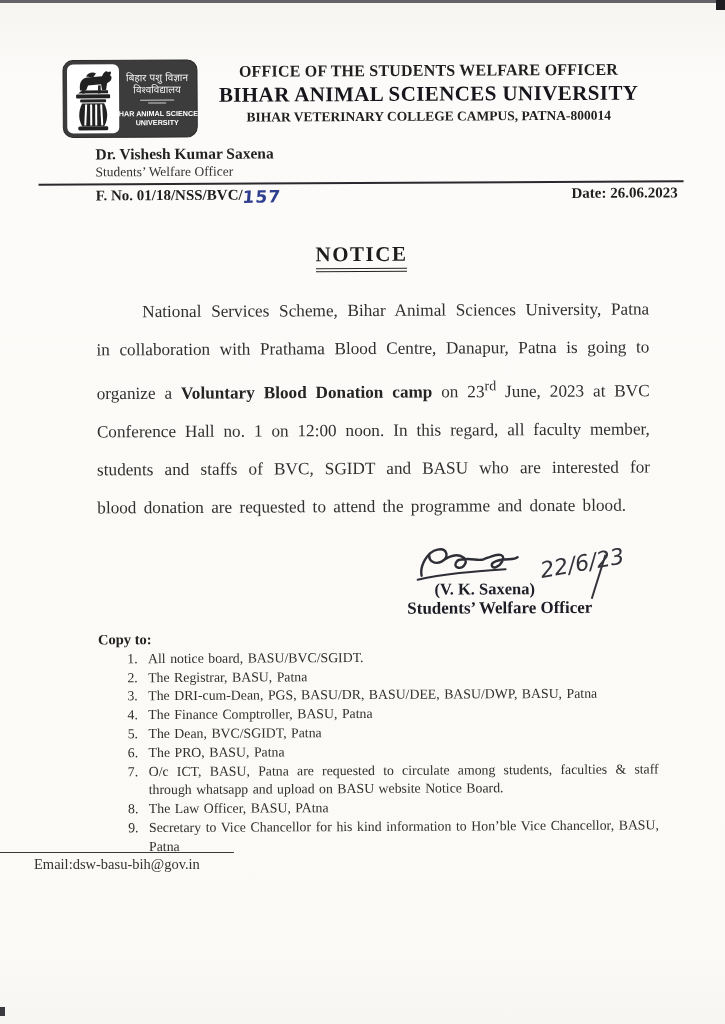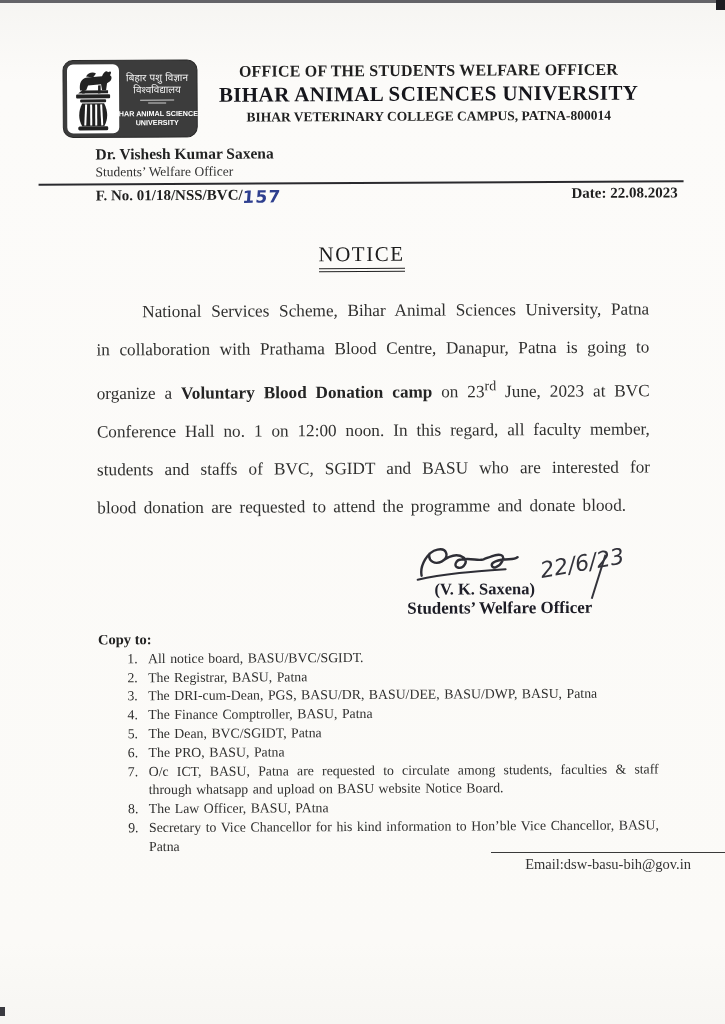--- a/index.html
+++ b/index.html
@@ -39,21 +39,21 @@
   .refno { display:flex; align-items:flex-start; }
   .hand-blue {
     font-family:"DejaVu Sans", sans-serif;
     color:#2e3f8f; font-size:17px; font-weight:600;
     transform:skewX(-6deg) rotate(-1deg); display:inline-block; letter-spacing:1px;
   }
 
   
   .notice-title-wrap { text-align:center; margin-top:36px; }
   .notice-title {
-    display:inline-block; font-size:21px; font-weight:normal; letter-spacing:1.5px;
+    display:inline-block; font-size:21px; font-weight:bold; letter-spacing:1.5px;
     color:#1c1c1c; padding-bottom:1px; border-bottom:4px double #222;
   }
 
   
   .body-para {
     margin:20px 0 0 57px; width:553px;
     font-size:17.2px; line-height:38px;
     text-align:justify; color:#30302f;
     word-spacing:3px;
   }
@@ -71,21 +71,21 @@
   
   .copy-block { margin:4px 0 0 57px; width:560px; }
   .copy-label { font-size:14.5px; font-weight:bold; color:#222; }
   .copy-list { margin:2px 0 0 22px; padding-left:22px; }
   .copy-list li {
     font-size:13.8px; line-height:18.8px; color:#30302f;
     text-align:justify; padding-left:6px; word-spacing:1px;
   }
 
   
-  .footer { position:absolute; top:852px; left:0; width:100%; text-align:right; }
+  .footer { position:absolute; top:852px; left:0; width:100%; text-align:left; }
   .footer-inner { display:inline-block; border-top:1.6px solid #3a3a3a; padding:3px 34px 0 34px; font-size:14.5px; color:#333; }
 
   
   .logo svg { display:block; }
 </style>
 </head>
 <body>
 
 <div class="page">
   <div class="scan-top"></div>
@@ -139,21 +139,21 @@
       <div class="officer-title">Students’ Welfare Officer</div>
     </div>
 
     <hr class="rule">
 
     <div class="refrow">
       <div class="refno">
         <span>F. No. 01/18/NSS/BVC/</span>
         <span class="hand-blue">157</span>
       </div>
-      <div>Date: 22.08.2023</div>
+      <div>Date: 26.06.2023</div>
     </div>
 
     <div class="notice-title-wrap">
       <span class="notice-title">NOTICE</span>
     </div>
 
     <p class="body-para"><span class="indent"></span><span>National Services Scheme, Bihar Animal Sciences University, Patna in collaboration with Prathama Blood Centre, Danapur, Patna is going to organize a </span><span class="bold">Voluntary Blood Donation camp</span><span> on 23</span><sup>rd</sup><span> June, 2023 at BVC Conference Hall no. 1 on 12:00 noon. In this regard, all faculty member, students and staffs of BVC, SGIDT and BASU who are interested for blood donation are requested to attend the programme and donate blood.</span></p>
 
     <div class="sig-block">
       <svg class="sig-scrawl" width="150" height="52" viewBox="0 0 150 52">

